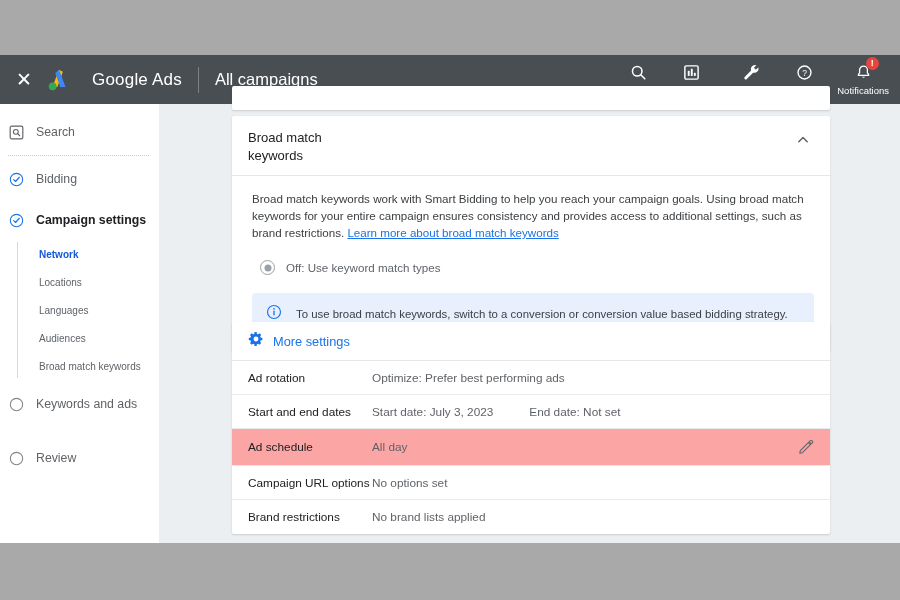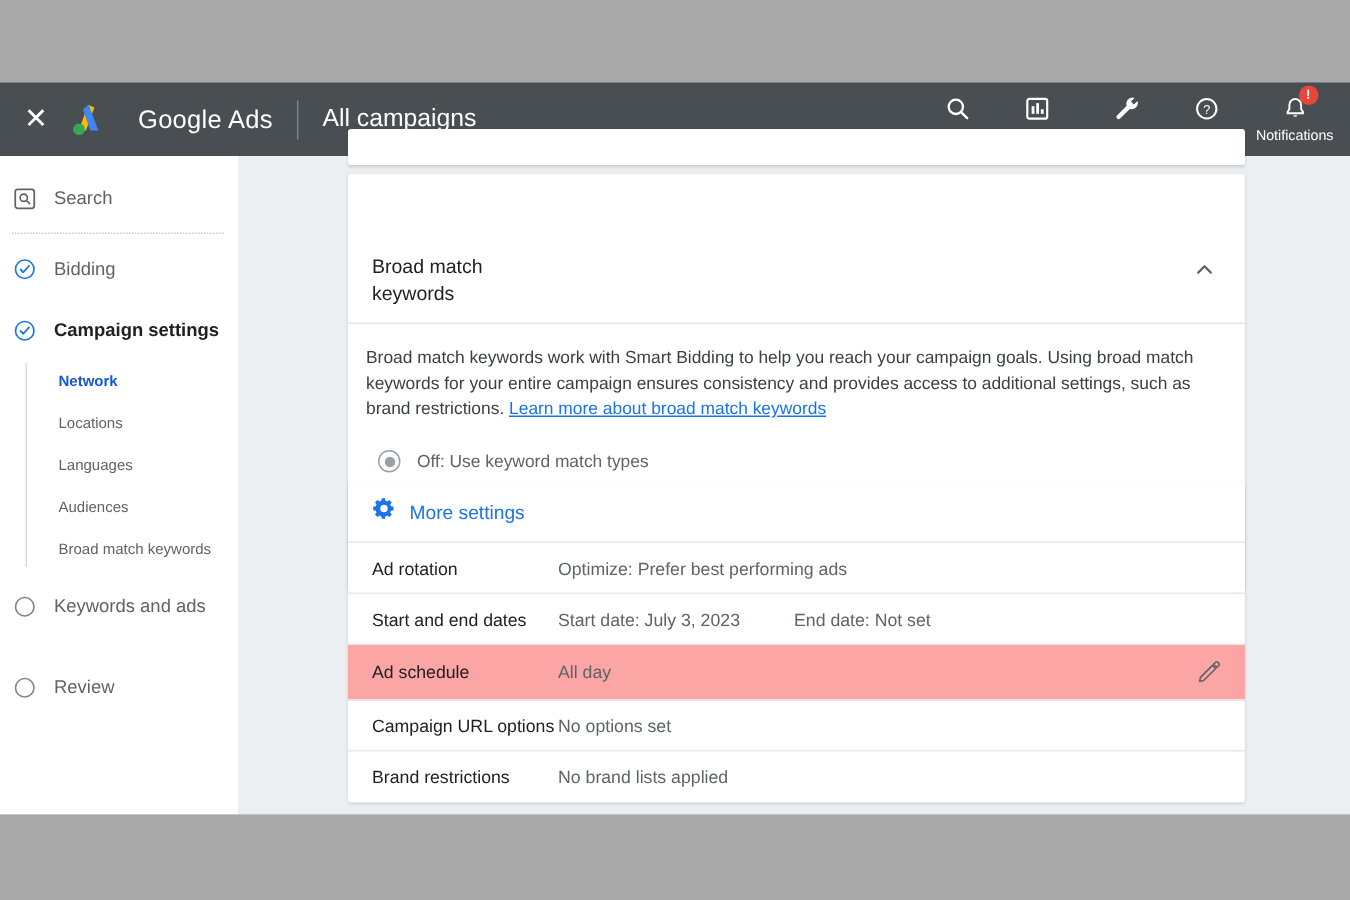--- a/index.html
+++ b/index.html
@@ -69,26 +69,26 @@
   .card {
     position:absolute; left:73px; width:598px; background:#fff;
     box-shadow:0 1px 2px rgba(60,64,67,.2); border-radius:2px;
   }
   .card-partial { top:-18px; height:24px; }
   .card-bm { top:12px; }
   .card-ms { top:218px; }
 
   .card-head {
     display:flex; align-items:flex-start; justify-content:space-between;
-    padding:13px 16px 11px 16px; border-bottom:1px solid #e4e6e8;margin-top:40px;
+    padding:13px 16px 11px 16px; border-bottom:1px solid #e4e6e8;
   }
   .card-head-title { font-size:13px; color:#202124; line-height:17.5px; max-width:160px; }
   .chev { width:22px; height:22px; display:flex; align-items:center; justify-content:center; cursor:pointer; }
 
-  .card-body { padding:14px 16px 16px 12px; }
+  .card-body { padding:14px 16px 16px 20px; }
   .desc { font-size:11.6px; color:#3c4043; line-height:17px; }
   .desc a { color:#1a73e8; text-decoration:underline; }
 
   .radio-list { margin:14px 0 0 8px; }
   .radio-row { display:flex; align-items:center; gap:11px; height:25px; cursor:pointer; }
   .radio { width:15px; height:15px; border-radius:50%; border:1.6px solid #9aa0a6; position:relative; flex:0 0 15px; }
   .radio.sel::after {
     content:""; position:absolute; left:50%; top:50%; transform:translate(-50%,-50%);
     width:7px; height:7px; border-radius:50%; background:#9aa0a6;
   }

